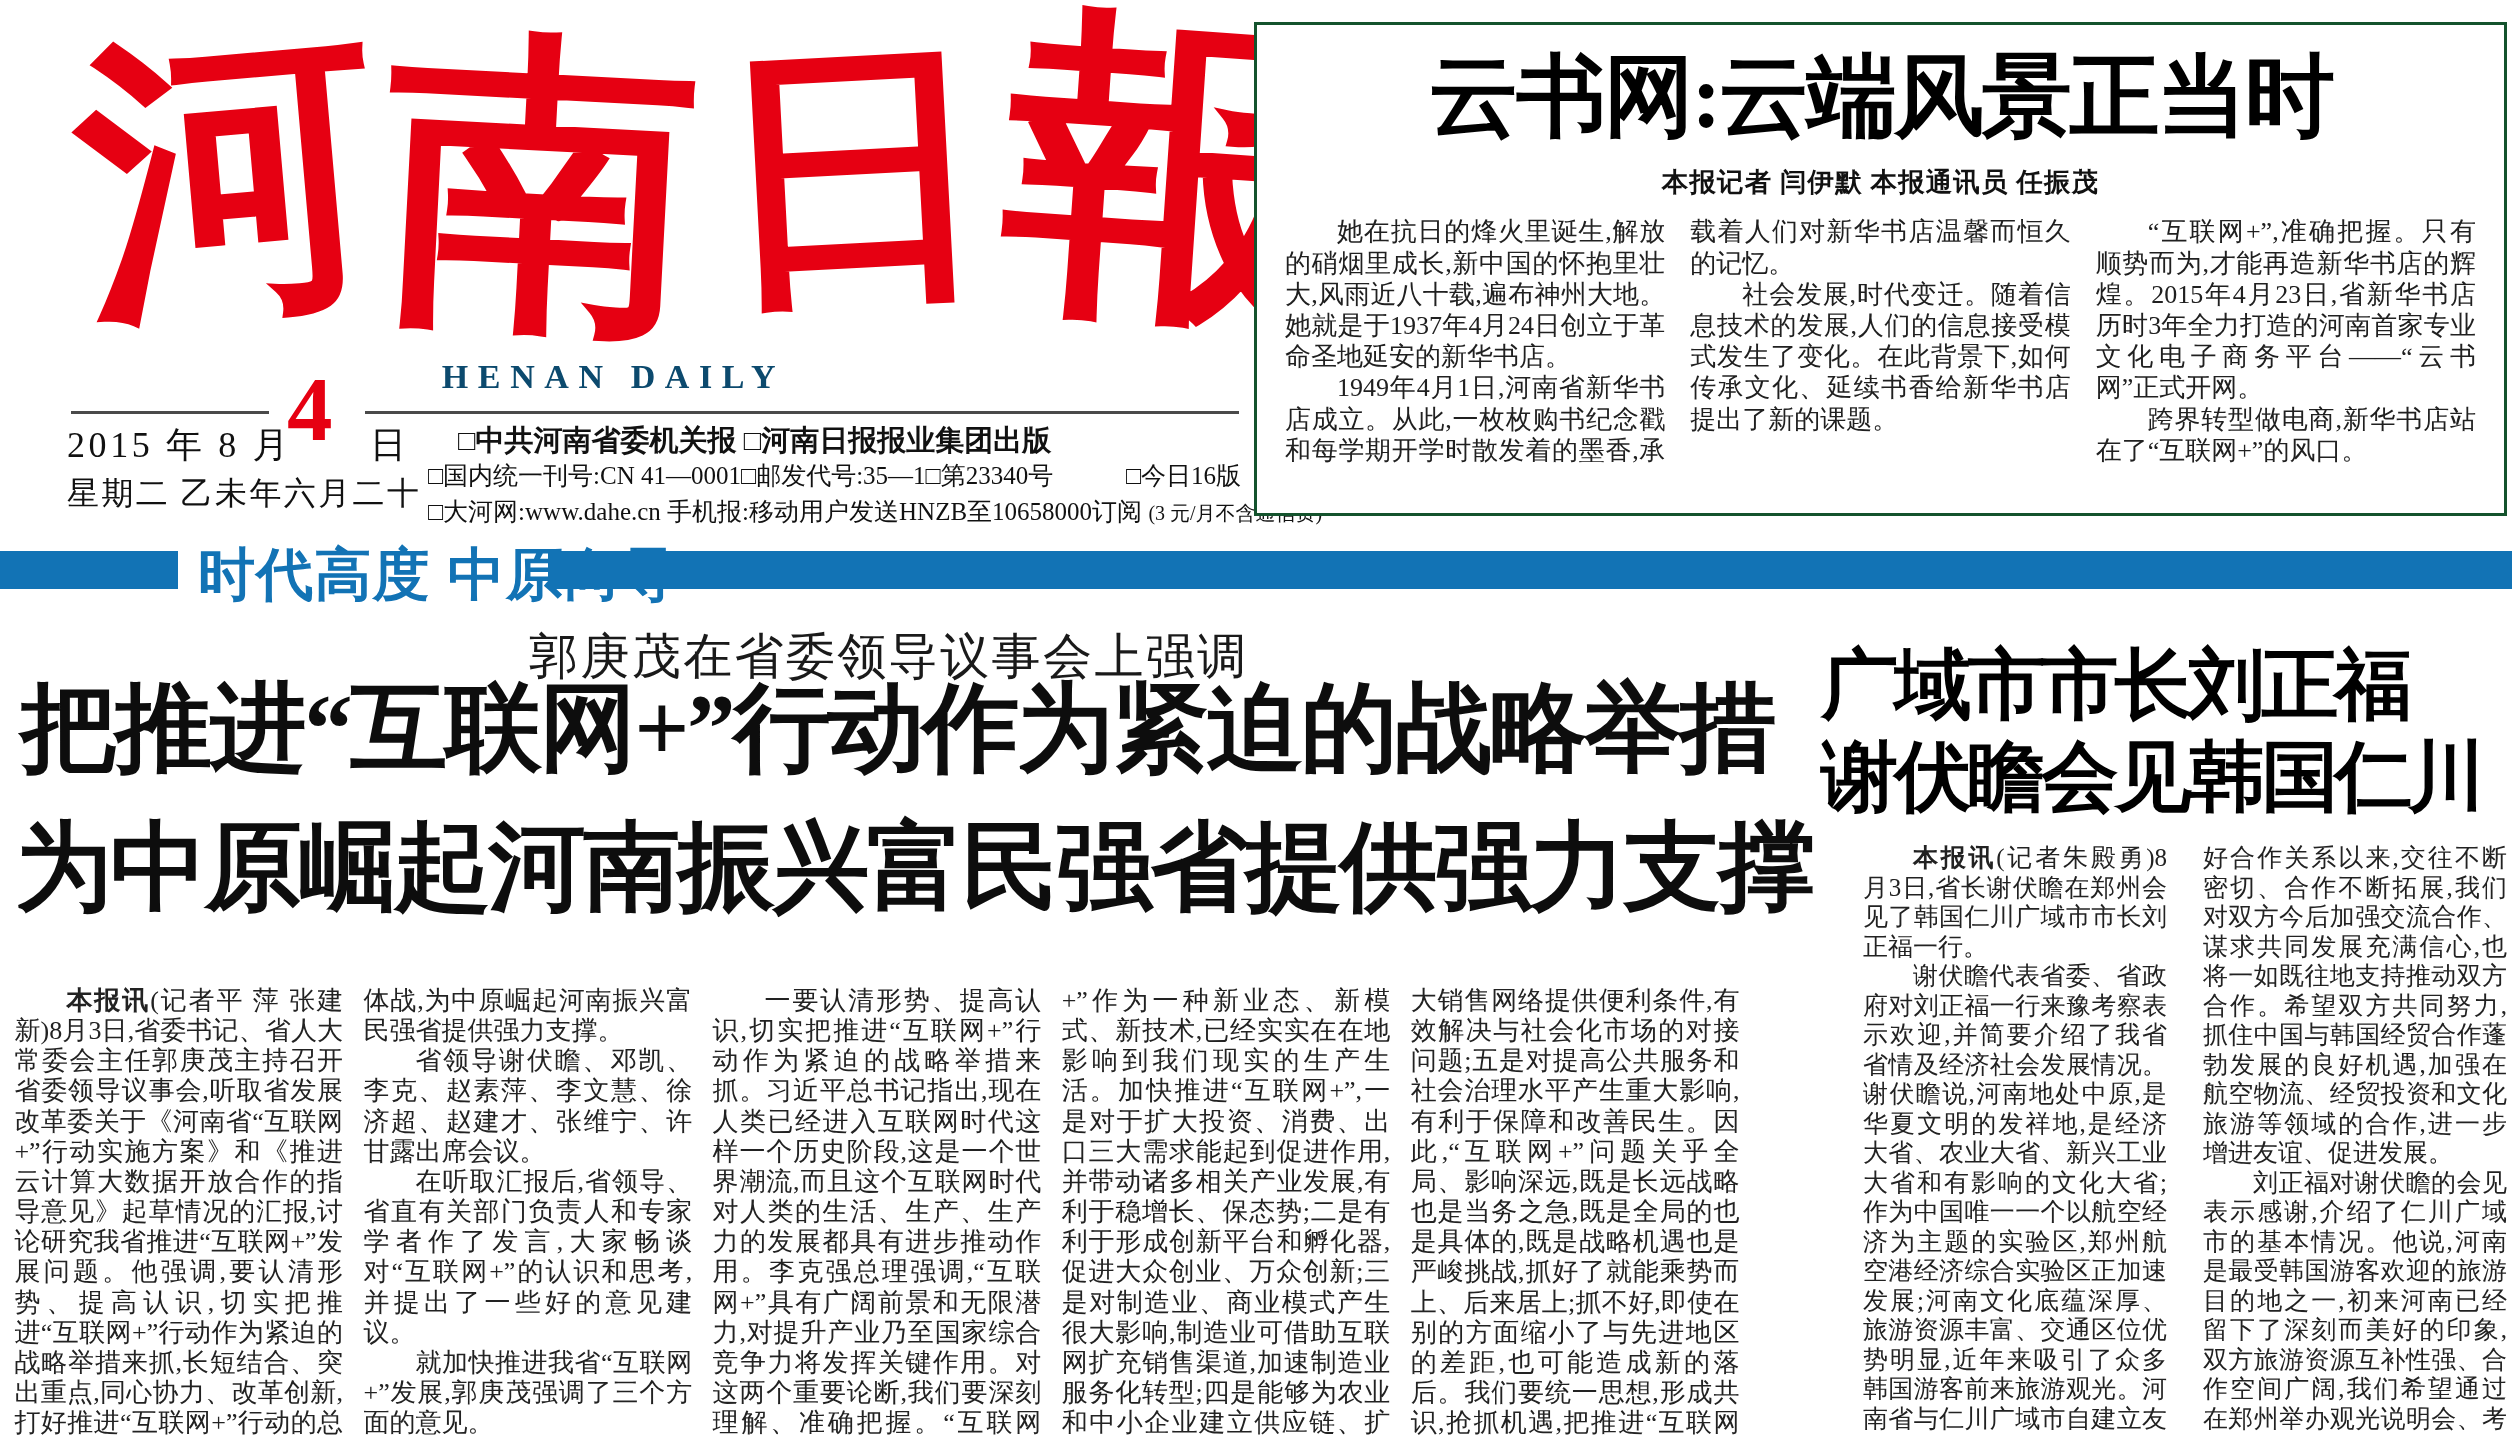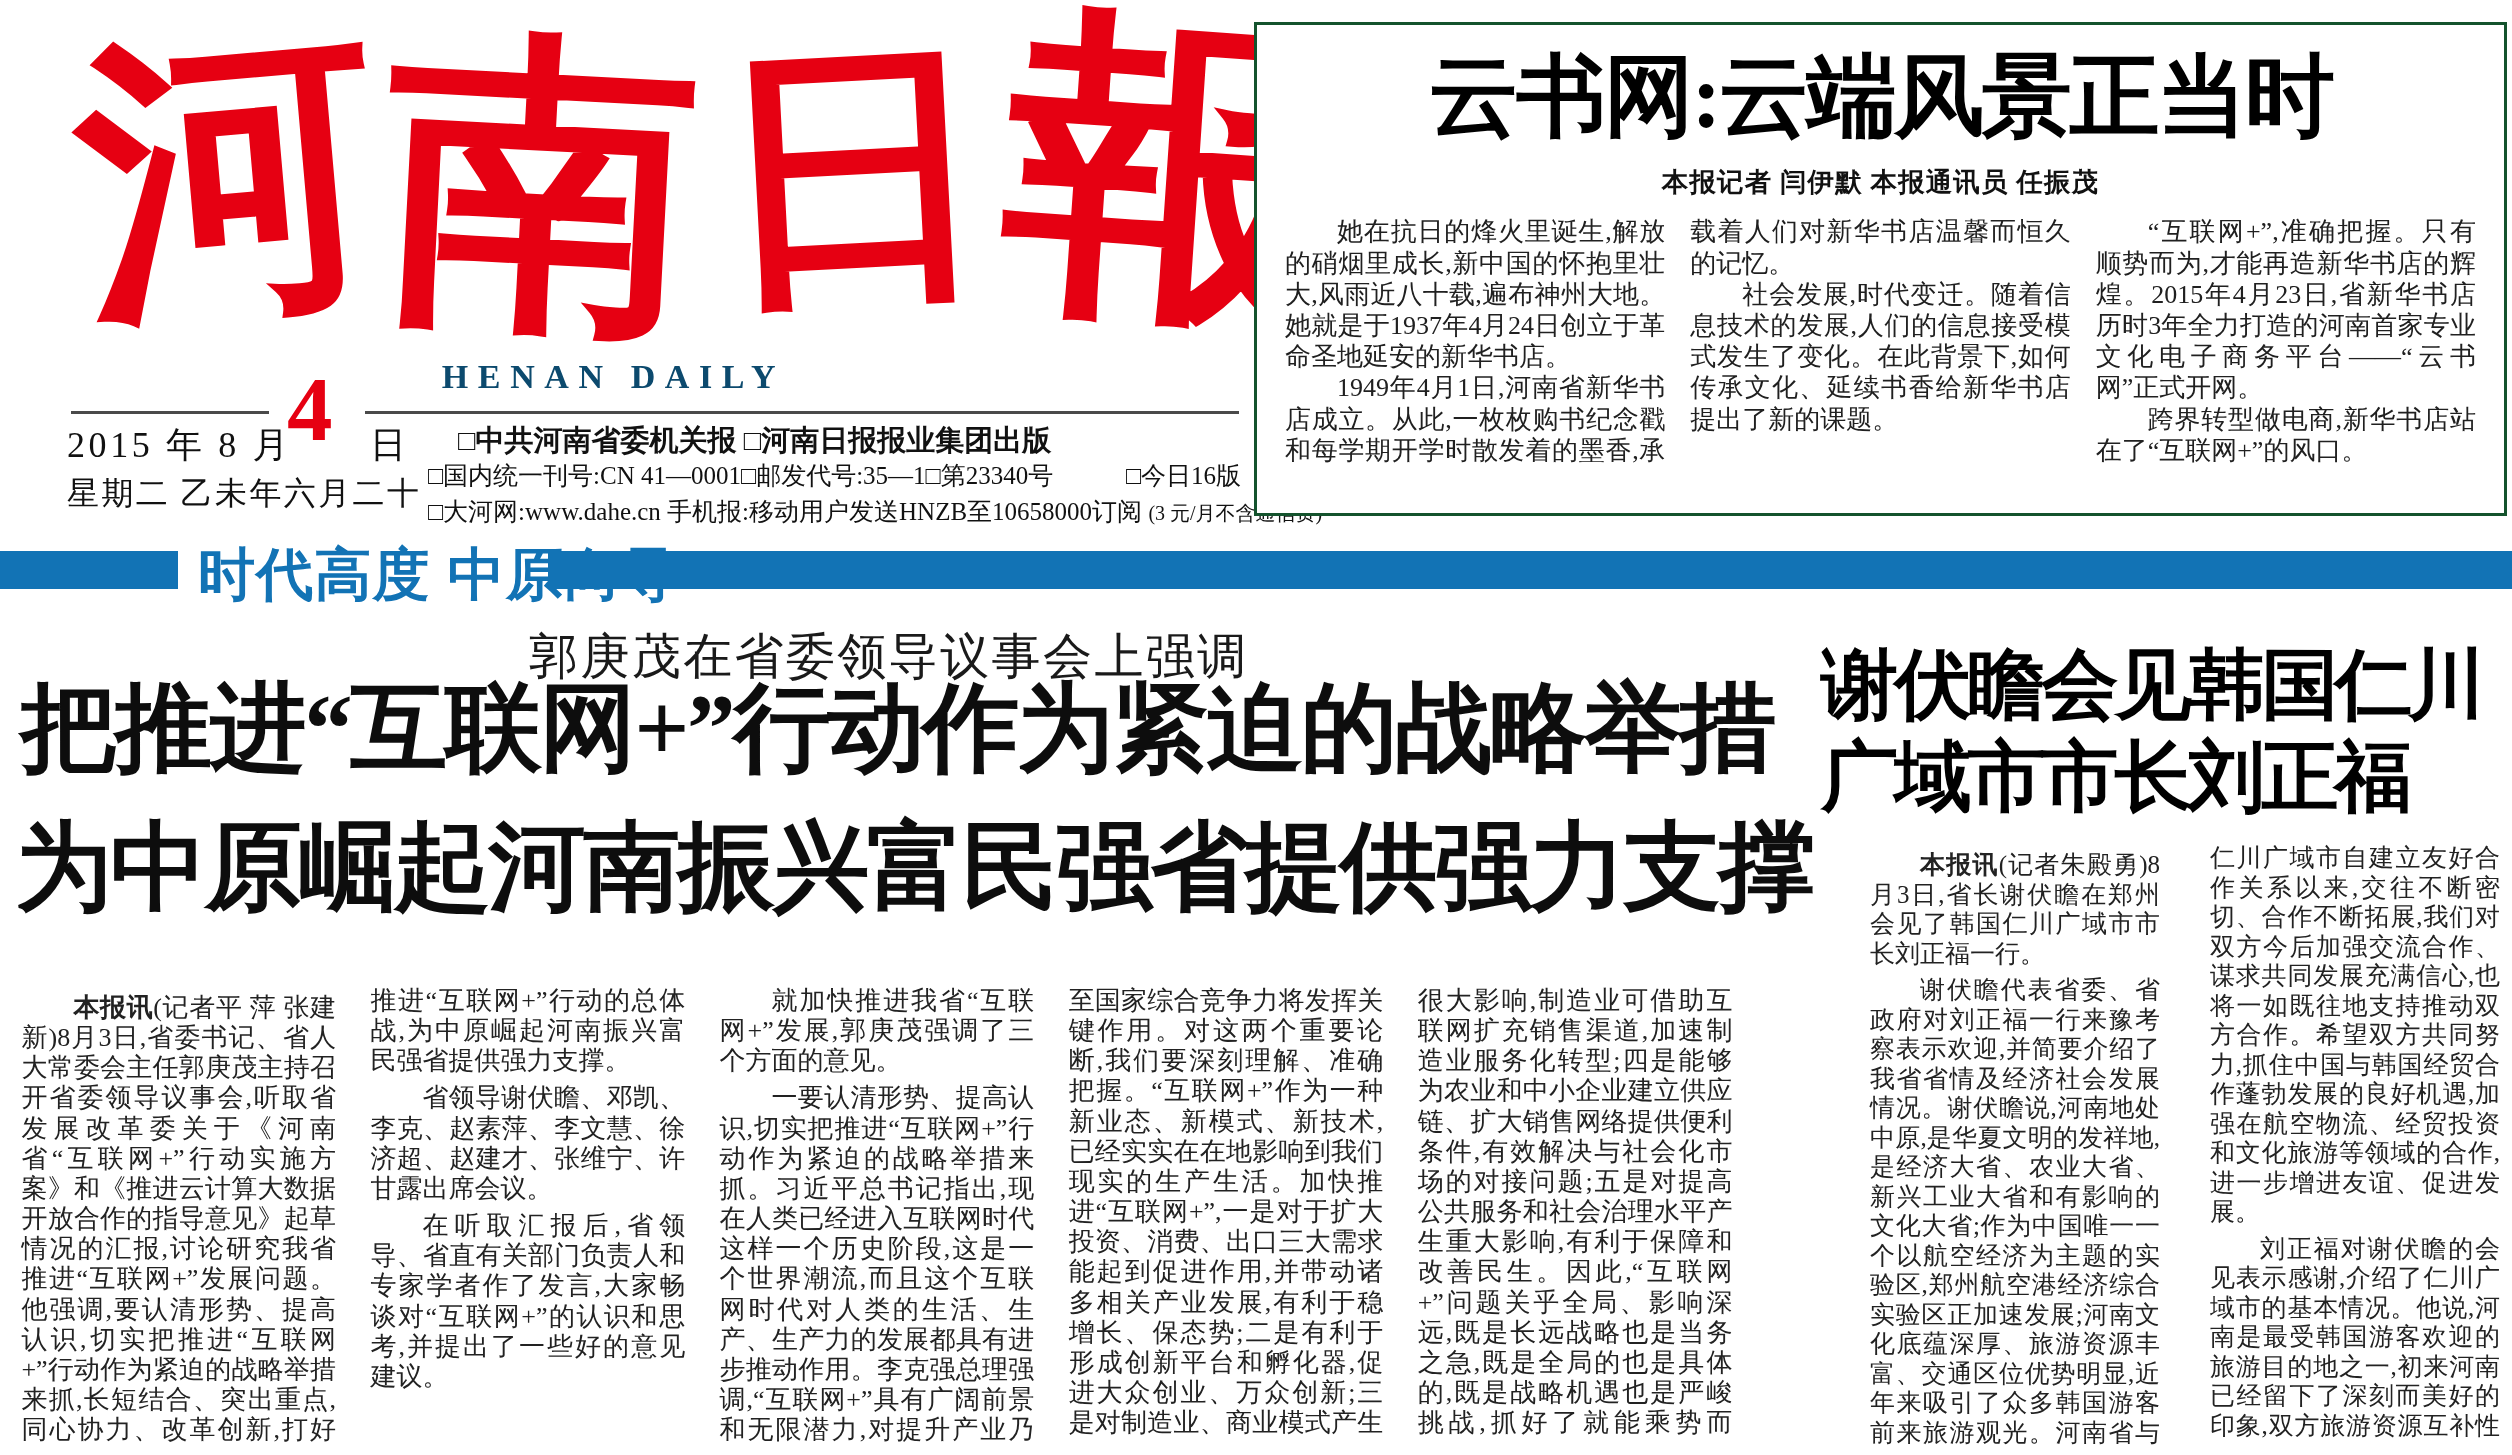--- a/index.html
+++ b/index.html
@@ -53,21 +53,21 @@
 
   
   .kicker{left:529px;top:624px;font-size:49px;color:#1a1a1a;letter-spacing:2.4px;white-space:nowrap;}
   .headline{left:15.6px;top:678px;width:1763px;text-align:center;}
   .headline div{font-size:97px;line-height:1.05;font-weight:bold;color:#0d0d0d;
     letter-spacing:-2.4px;white-space:nowrap;}
   .headline div+div{margin-top:37px;}
   .main-body{left:14.4px;top:986px;width:1725px;height:464px;overflow:hidden;
     column-count:5;column-gap:20.4px;
     font-size:26px;line-height:1.16;text-align:justify;color:#222;}
-  .main-body p, .side-body p{margin:7px;text-indent:2em;}
+  .main-body p, .side-body p{margin:0;text-indent:2em;}
 
   
   .side-headline{left:1821px;top:638px;width:689px;}
   .side-headline div{font-size:77px;line-height:1.2;font-weight:bold;color:#000;
     font-family:"Liberation Sans", sans-serif;letter-spacing:-3.6px;white-space:nowrap;}
   .side-body{left:1863px;top:843px;width:644px;height:606px;overflow:hidden;
     column-count:2;column-gap:36px;
     font-size:25px;line-height:1.18;text-align:justify;color:#222;}
   b{font-weight:bold;}
 </style>
@@ -120,21 +120,21 @@
 </div>
 <div class="abs main-body" data-name="main-article-body">
     <p data-name="paragraph"><b>本报讯</b>(记者平 萍 张建新)8月3日,省委书记、省人大常委会主任郭庚茂主持召开省委领导议事会,听取省发展改革委关于《河南省“互联网+”行动实施方案》和《推进云计算大数据开放合作的指导意见》起草情况的汇报,讨论研究我省推进“互联网+”发展问题。他强调,要认清形势、提高认识,切实把推进“互联网+”行动作为紧迫的战略举措来抓,长短结合、突出重点,同心协力、改革创新,打好推进“互联网+”行动的总体战,为中原崛起河南振兴富民强省提供强力支撑。</p>
     <p data-name="paragraph">省领导谢伏瞻、邓凯、李克、赵素萍、李文慧、徐济超、赵建才、张维宁、许甘露出席会议。</p>
     <p data-name="paragraph">在听取汇报后,省领导、省直有关部门负责人和专家学者作了发言,大家畅谈对“互联网+”的认识和思考,并提出了一些好的意见建议。</p>
     <p data-name="paragraph">就加快推进我省“互联网+”发展,郭庚茂强调了三个方面的意见。</p>
     <p data-name="paragraph">一要认清形势、提高认识,切实把推进“互联网+”行动作为紧迫的战略举措来抓。习近平总书记指出,现在人类已经进入互联网时代这样一个历史阶段,这是一个世界潮流,而且这个互联网时代对人类的生活、生产、生产力的发展都具有进步推动作用。李克强总理强调,“互联网+”具有广阔前景和无限潜力,对提升产业乃至国家综合竞争力将发挥关键作用。对这两个重要论断,我们要深刻理解、准确把握。“互联网+”作为一种新业态、新模式、新技术,已经实实在在地影响到我们现实的生产生活。加快推进“互联网+”,一是对于扩大投资、消费、出口三大需求能起到促进作用,并带动诸多相关产业发展,有利于稳增长、保态势;二是有利于形成创新平台和孵化器,促进大众创业、万众创新;三是对制造业、商业模式产生很大影响,制造业可借助互联网扩充销售渠道,加速制造业服务化转型;四是能够为农业和中小企业建立供应链、扩大销售网络提供便利条件,有效解决与社会化市场的对接问题;五是对提高公共服务和社会治理水平产生重大影响,有利于保障和改善民生。因此,“互联网+”问题关乎全局、影响深远,既是长远战略也是当务之急,既是全局的也是具体的,既是战略机遇也是严峻挑战,抓好了就能乘势而上、后来居上;抓不好,即使在别的方面缩小了与先进地区的差距,也可能造成新的落后。我们要统一思想,形成共识,抢抓机遇,把推进“互联网+”行动作为紧迫的战略举措来抓,大力拓展互联网与经济社会各领域融合的广度和深度。</p>
   </div>
 
 <div class="abs side-headline" data-name="side-headline">
+  <div data-name="side-headline-line-2">广域市市长刘正福</div>
   <div data-name="side-headline-line-1">谢伏瞻会见韩国仁川</div>
-  <div data-name="side-headline-line-2">广域市市长刘正福</div>
 </div>
 <div class="abs side-body" data-name="side-article-body">
     <p data-name="paragraph"><b>本报讯</b>(记者朱殿勇)8月3日,省长谢伏瞻在郑州会见了韩国仁川广域市市长刘正福一行。</p>
     <p data-name="paragraph">谢伏瞻代表省委、省政府对刘正福一行来豫考察表示欢迎,并简要介绍了我省省情及经济社会发展情况。谢伏瞻说,河南地处中原,是华夏文明的发祥地,是经济大省、农业大省、新兴工业大省和有影响的文化大省;作为中国唯一一个以航空经济为主题的实验区,郑州航空港经济综合实验区正加速发展;河南文化底蕴深厚、旅游资源丰富、交通区位优势明显,近年来吸引了众多韩国游客前来旅游观光。河南省与仁川广域市自建立友好合作关系以来,交往不断密切、合作不断拓展,我们对双方今后加强交流合作、谋求共同发展充满信心,也将一如既往地支持推动双方合作。希望双方共同努力,抓住中国与韩国经贸合作蓬勃发展的良好机遇,加强在航空物流、经贸投资和文化旅游等领域的合作,进一步增进友谊、促进发展。</p>
     <p data-name="paragraph">刘正福对谢伏瞻的会见表示感谢,介绍了仁川广域市的基本情况。他说,河南是最受韩国游客欢迎的旅游目的地之一,初来河南已经留下了深刻而美好的印象,双方旅游资源互补性强、合作空间广阔,我们希望通过在郑州举办观光说明会、考察郑州航空港经济综合实验区和部分省辖市,扩大共识、增进了解,相信在两地政府的共同努力下,经贸交流和旅游合作一定会取得更加丰硕的成果。</p>
   </div>
 
 
 </body></html>

